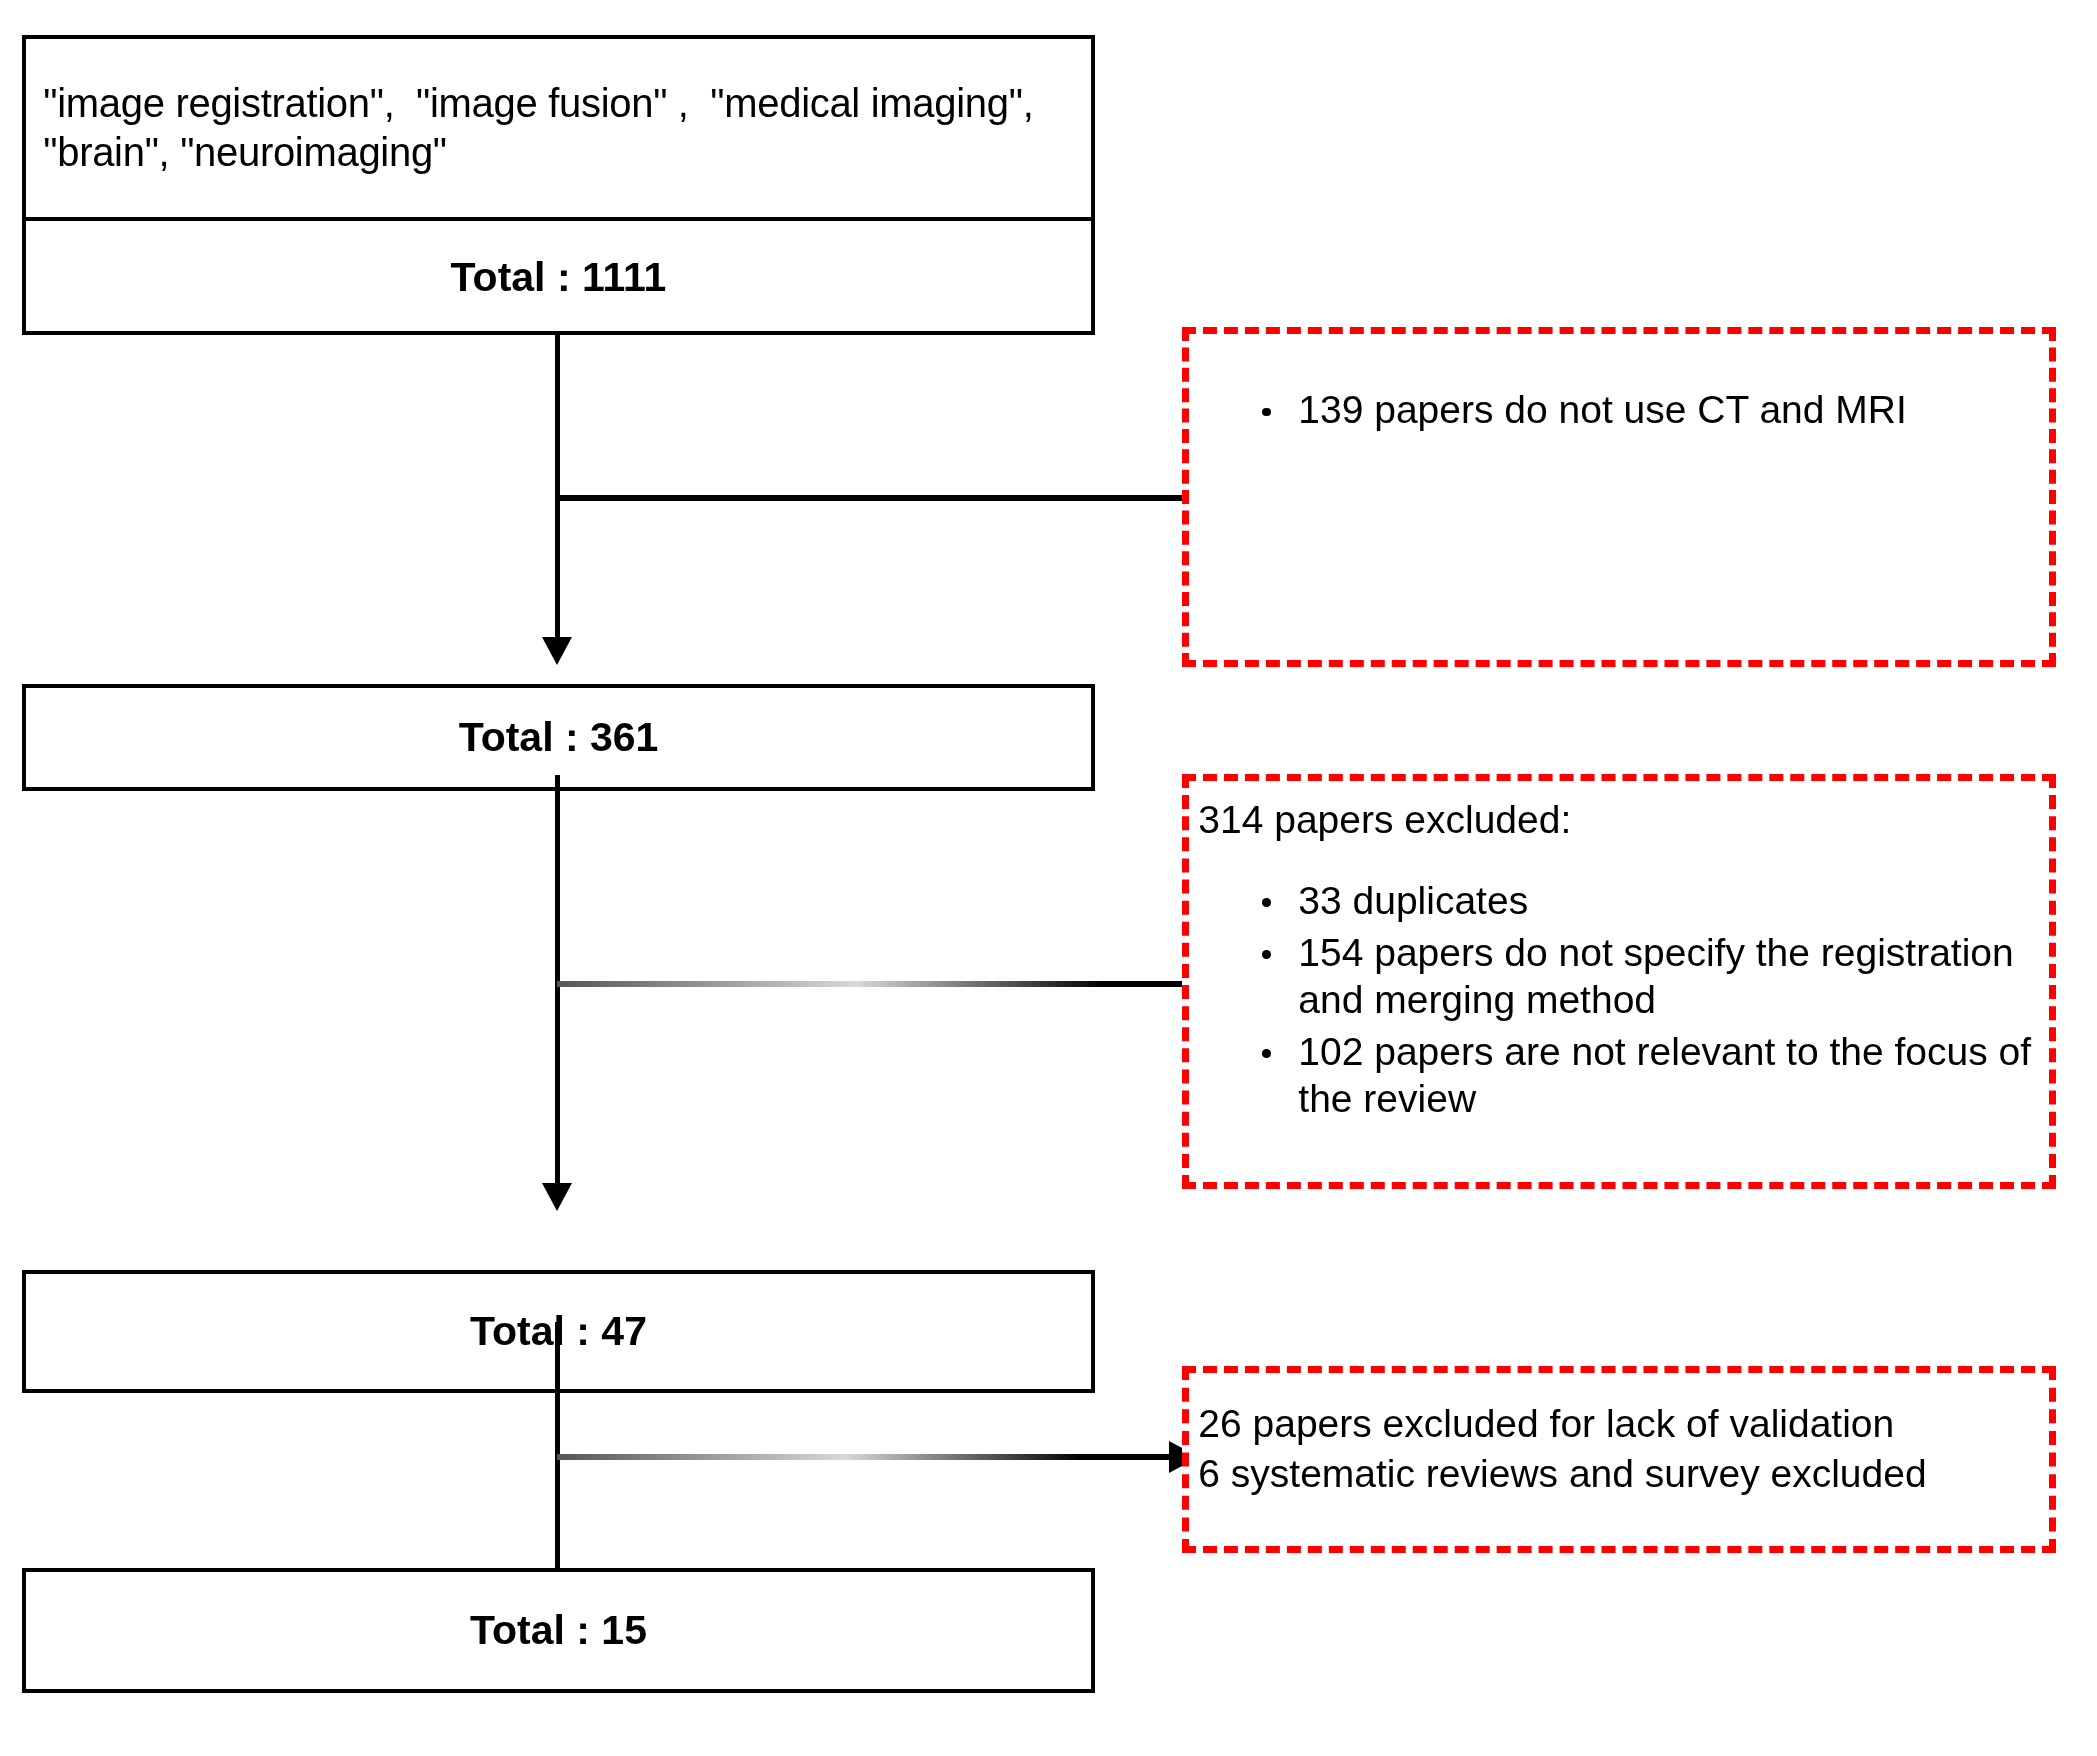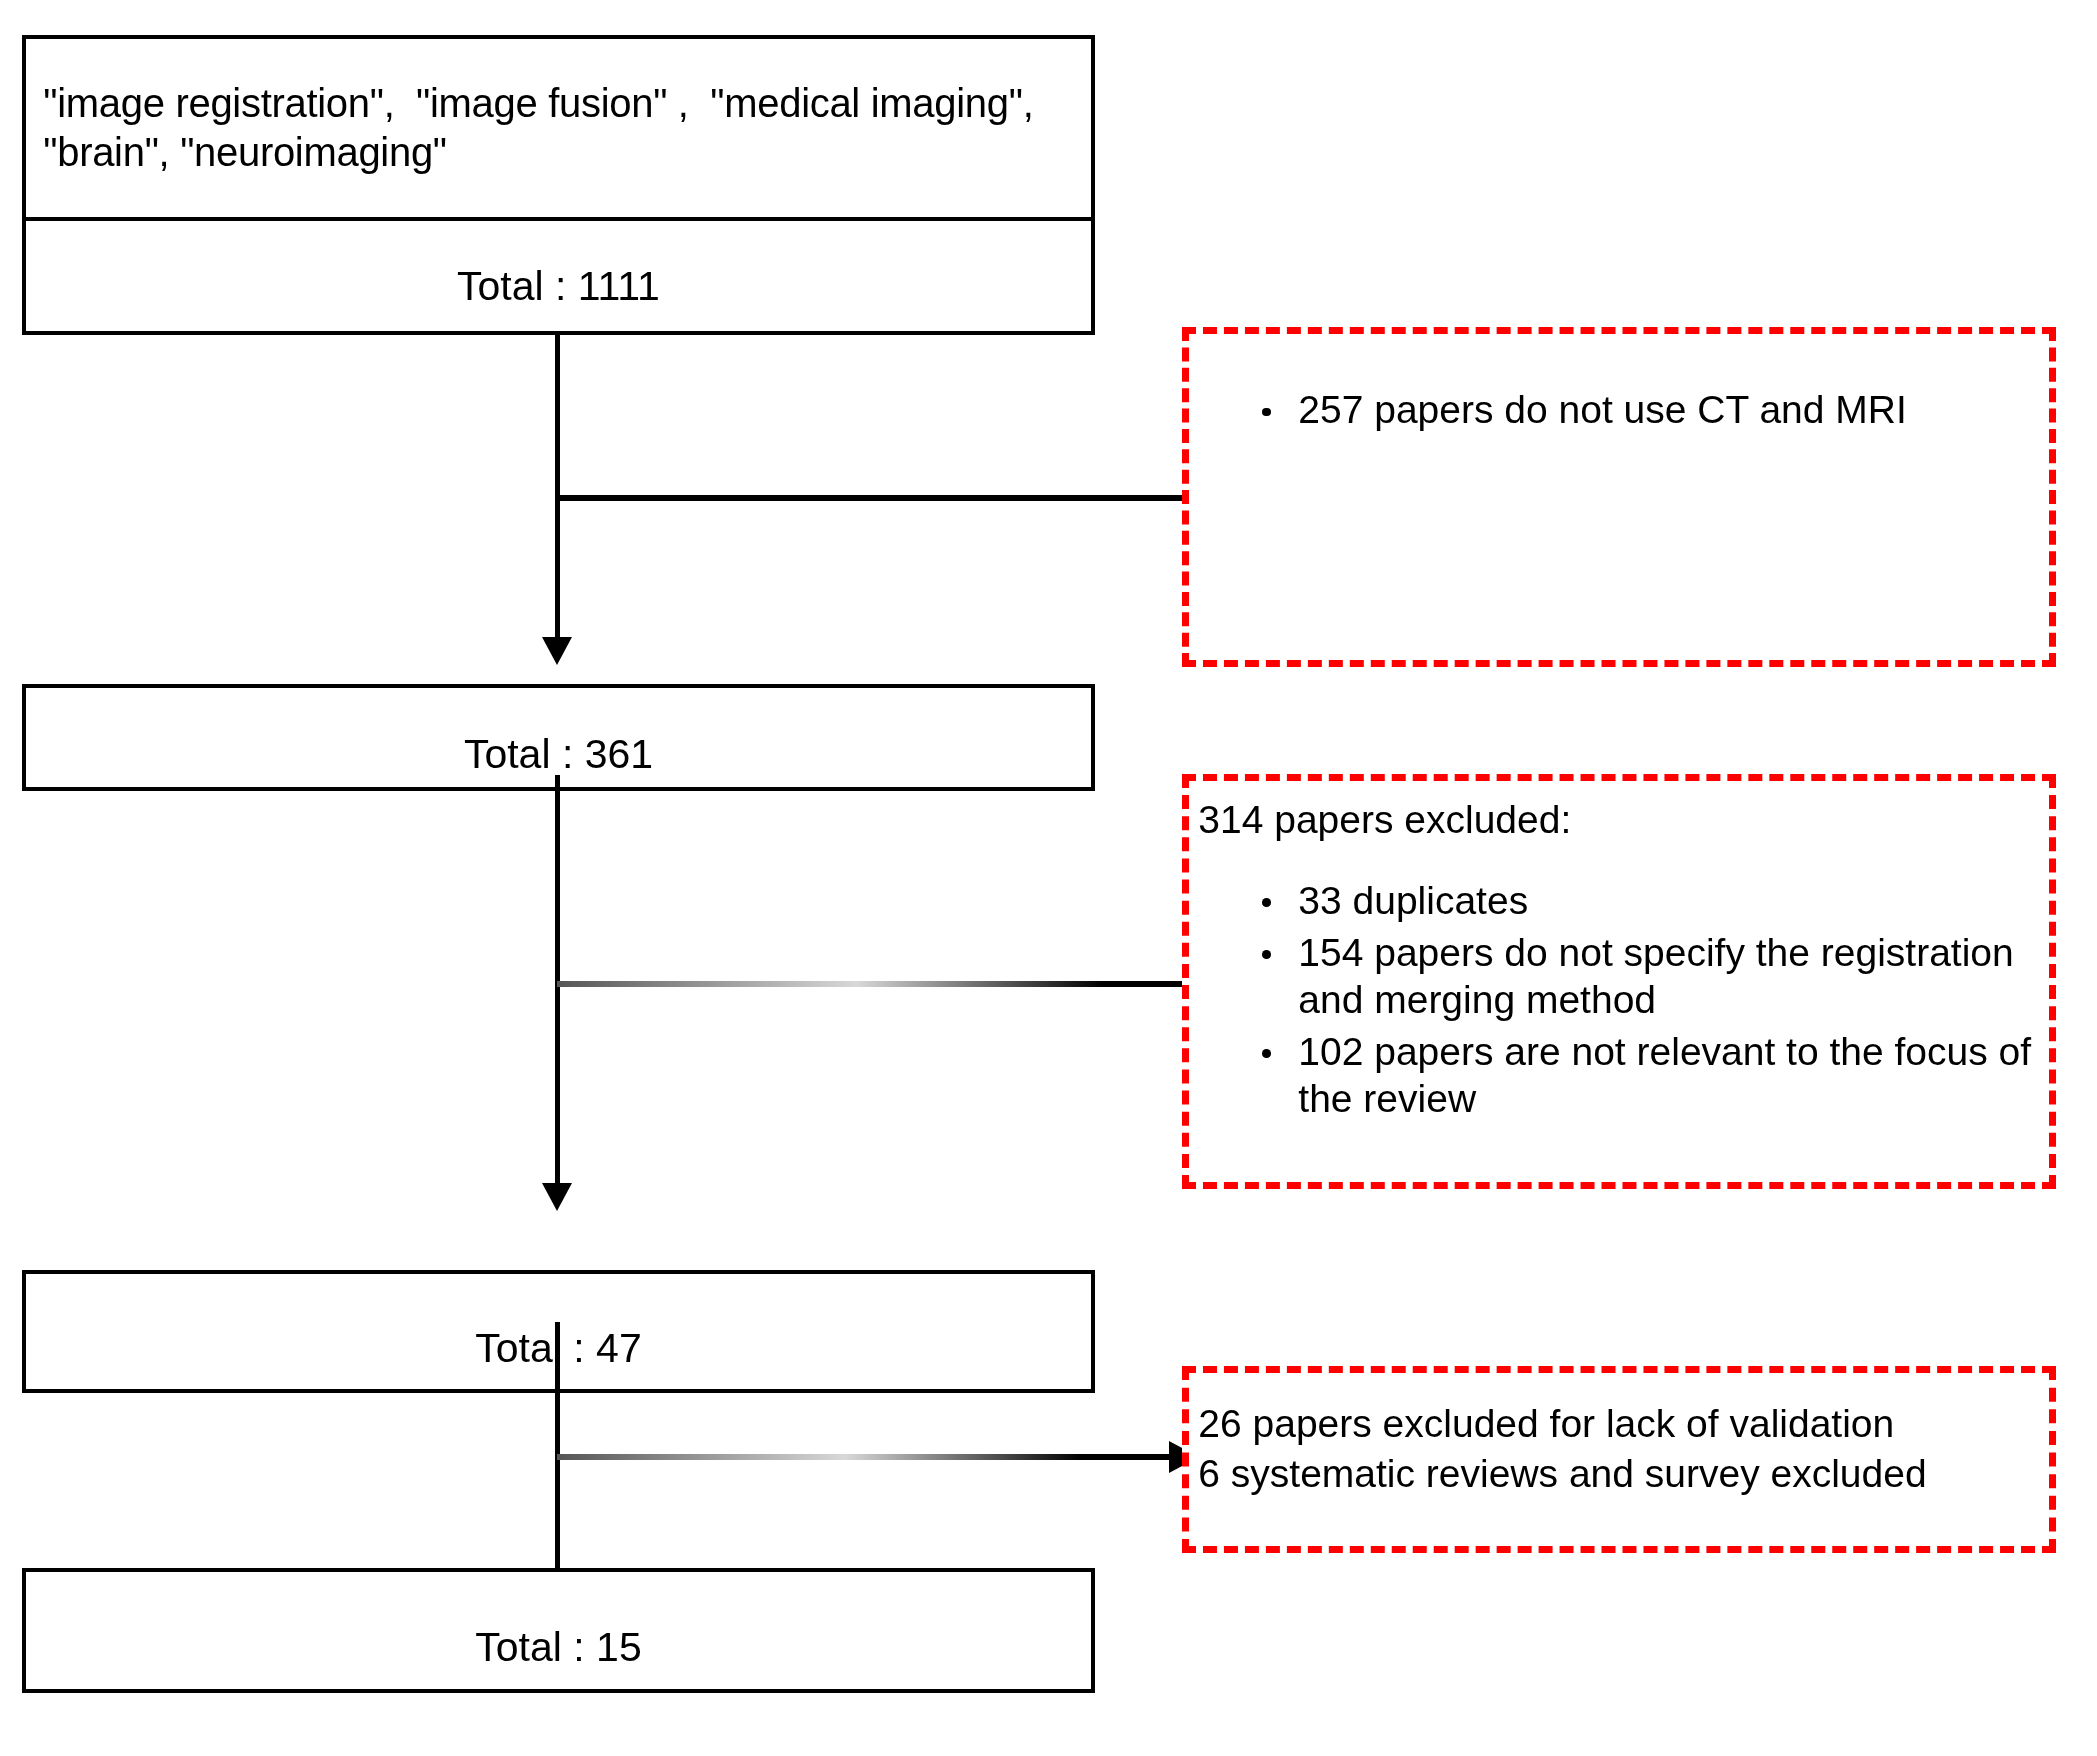--- a/index.html
+++ b/index.html
@@ -73,23 +73,22 @@
   .total-47  { top: 1270px;  height: 123px; }
   .total-15  { top: 1568px;  height: 125px; }
 
   .total-label {
     width: 100%;
     height: 100%;
     display: flex;
     align-items: center;
     justify-content: center;
     font-size: 41px;
-    font-weight: normal;
+    font-weight: bold;
     letter-spacing: 0px;
-    margin-top: 17px;
   }
 
   
   .excl-box {
     position: absolute;
     box-sizing: border-box;
     border: 7.3px dashed #ff0000;
     background: #ffffff;
     left: 1182px;
     width: 874px;
@@ -195,21 +194,21 @@
     </div>
   </div>
 
   <div class="vline v1"></div>
   <div class="arrow-down ad1"></div>
   <div class="harrow solid h1"></div>
   <div class="harrow-head hh1"></div>
 
   <div class="excl-box excl-1">
     <ul class="excl-list">
-      <li>257 papers do not use CT and MRI</li>
+      <li>139 papers do not use CT and MRI</li>
     </ul>
   </div>
 
   <div class="box total-box total-361">
     <div class="total-label">Total : 361</div>
   </div>
 
   <div class="vline v2"></div>
   <div class="arrow-down ad2"></div>
   <div class="harrow h2"></div>

